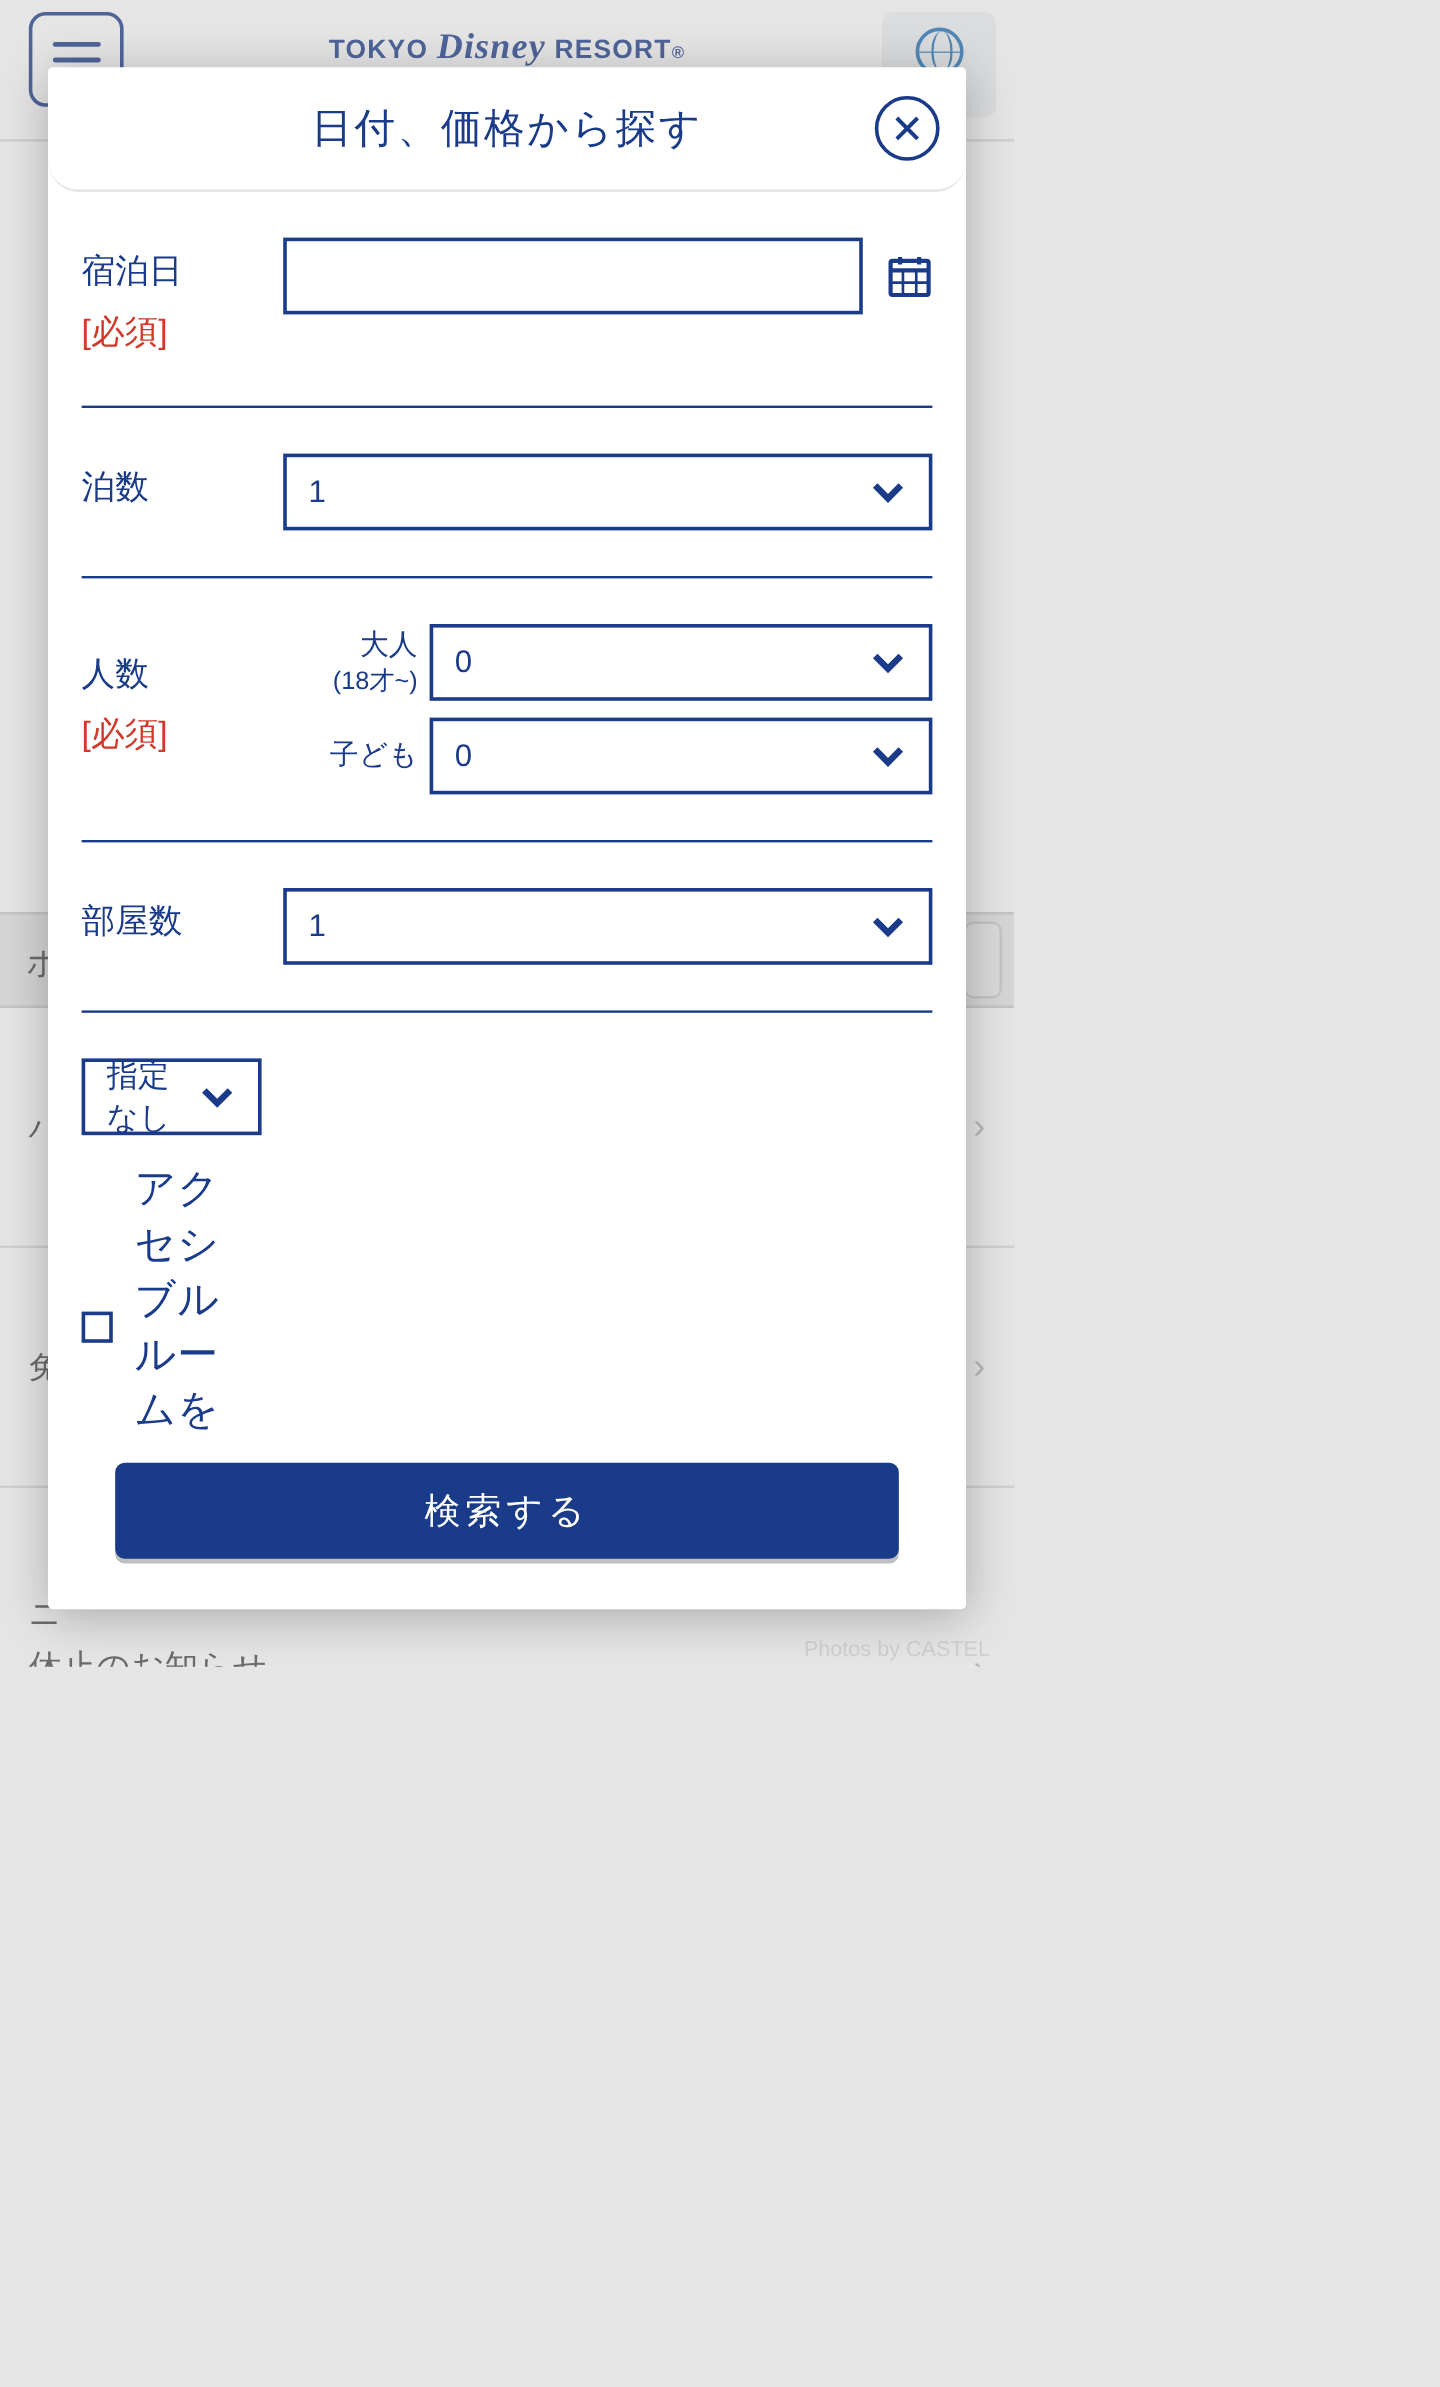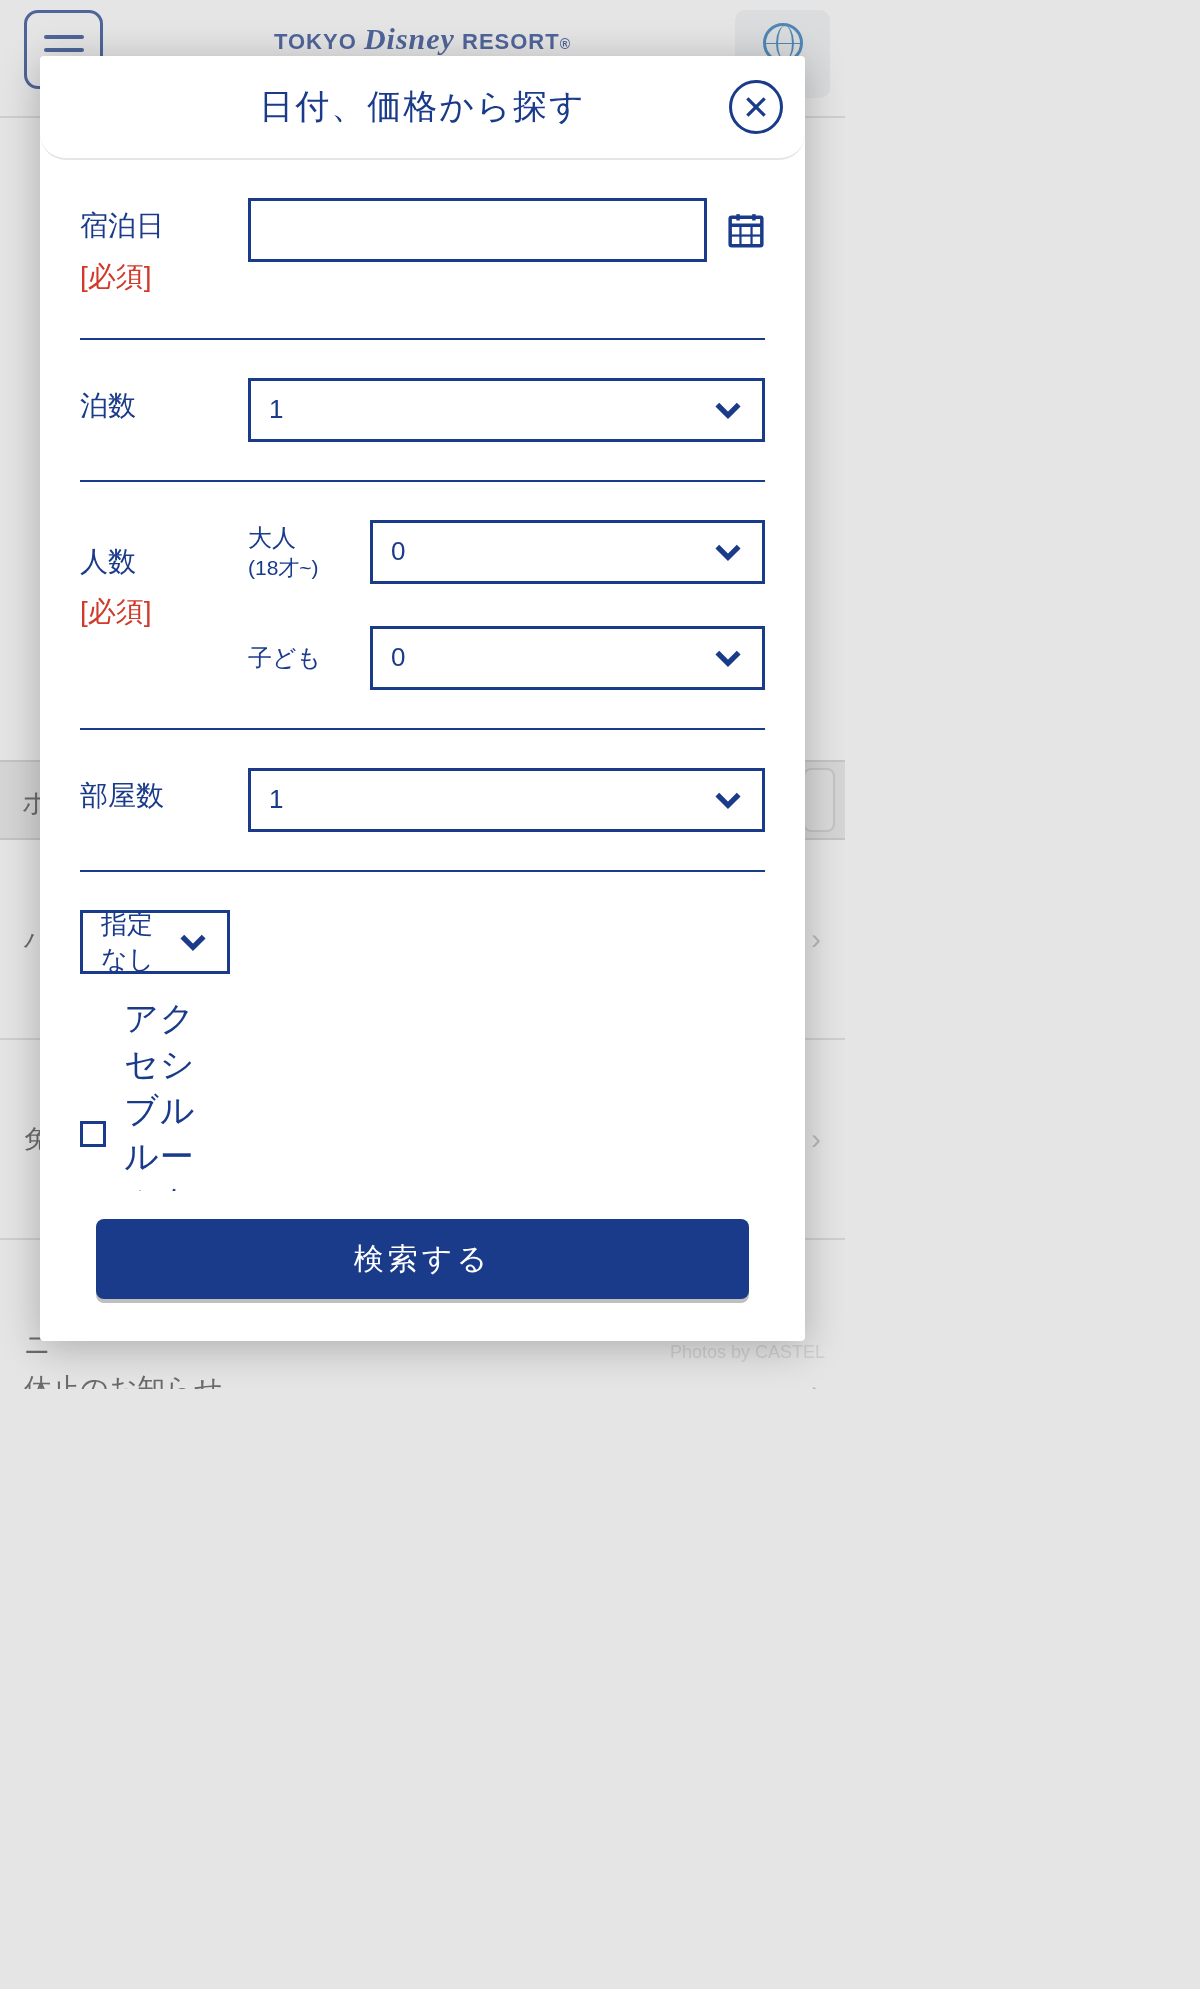--- a/index.html
+++ b/index.html
@@ -54,21 +54,21 @@
   .bg-lang .globe::after { top: 0; bottom: 0; left: 50%; width: 14px; margin-left: -7px; border-radius: 50%; border-width: 0 2px; }
 
   .bg-main { position: absolute; top: 120px; left: 0; right: 0; bottom: 0; }
   .bg-gray { position: absolute; left: 0; right: 0; top: 640px; height: 80px; background: #e6e6e6; border: 2px solid #ccc; border-left: 0; border-right: 0; }
   .bg-gray-right { position: absolute; right: 10px; top: 648px; width: 32px; height: 64px; background: #eee; border: 2px solid #ccc; border-radius: 8px; }
   .bg-row { position: absolute; left: 0; right: 0; border-bottom: 2px solid #ddd; display: flex; align-items: center; padding: 0 24px; color: #444; font-size: 26px; }
   .bg-row .chev { margin-left: auto; color: #bbb; font-size: 30px; }
   .bg-row1 { top: 720px; height: 200px; }
   .bg-row2 { top: 920px; height: 200px; }
   .bg-row3 { top: 1120px;  height: 180px; border-bottom: 0; align-items: flex-end; padding-bottom: 12px; }
-  .bg-credit { position: absolute; right: 20px; bottom: 26px; color: #ddd; font-size: 18px; text-align: center; }
+  .bg-credit { position: absolute; right: 20px; bottom: 4px; color: #ddd; font-size: 18px; text-align: center; }
 
   
   .dim { position: absolute; inset: 0; background: rgba(180,180,180,0.35); }
 
   
   .modal {
     position: absolute;
     left: 40px; right: 40px; top: 56px; bottom: 48px;
     background: #fff;
     border-radius: 4px;
@@ -88,41 +88,41 @@
   .close-btn {
     position: absolute; right: 22px; top: 50%; transform: translateY(-50%);
     width: 54px; height: 54px; border: 3px solid #1a3a8a; border-radius: 50%;
     background: #fff; display: flex; align-items: center; justify-content: center;
     cursor: pointer;
   }
   .close-btn svg { width: 26px; height: 26px; }
   .close-btn line { stroke: #1a3a8a; stroke-width: 3; }
 
   .modal-body {
-    flex: 1; overflow: auto; padding: 0 40px;
+    flex: 1; overflow: auto; padding: 0 28px;
   }
   .section {
     border-bottom: 2px solid #1a3a8a;
     padding: 38px 0;
     display: grid;
     grid-template-columns: 150px 1fr;
     gap: 12px 18px;
     align-items: start;
   }
   .section.no-border { border-bottom: 0; }
   .label-col {
     color: #1a3a8a; font-size: 28px; line-height: 1.6;
     padding-top: 6px;
   }
   .required { color: #d13a2a; font-size: 28px; display: block; margin-top: 6px; }
   .sub-label { color: #1a3a8a; font-size: 24px; line-height: 1.3; }
   .sub-label small { display:block; font-size: 21px; }
 
   .field-row { display: flex; align-items: center; gap: 20px; }
-  .field-grid { display: grid; grid-template-columns: 112px 1fr; gap: 42px 10px; align-items: center; }
+  .field-grid { display: grid; grid-template-columns: 112px 1fr; gap: 14px 10px; align-items: center; text-align: right; }
 
   .text-input, .select-box {
     border: 3px solid #1a3a8a;
     height: 64px;
     background: #fff;
     font-size: 26px; color: #1a3a8a;
     padding: 0 18px;
     display: flex; align-items: center;
     position: relative;
     cursor: pointer;

